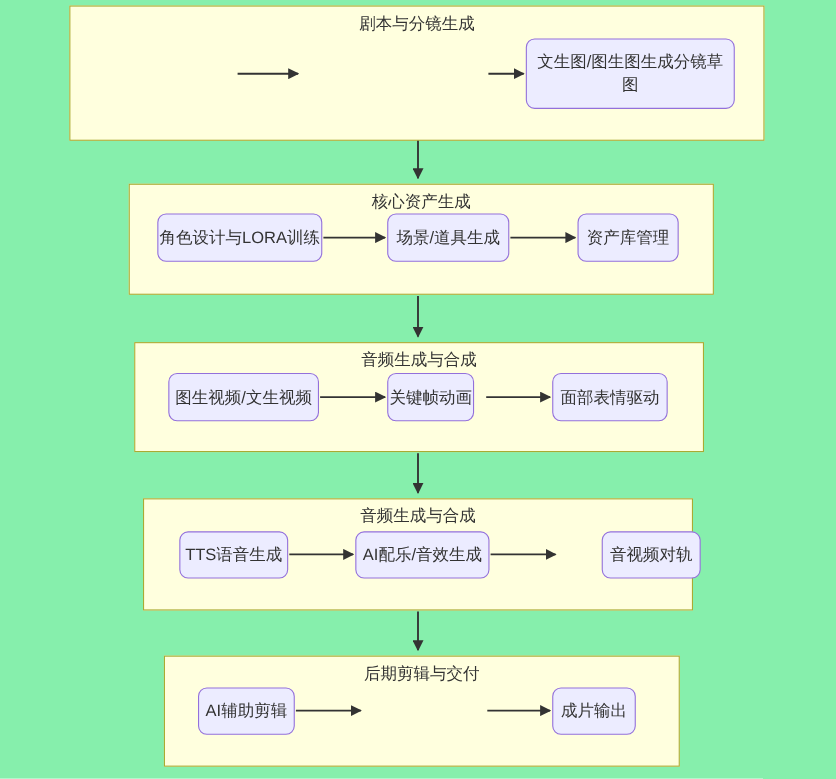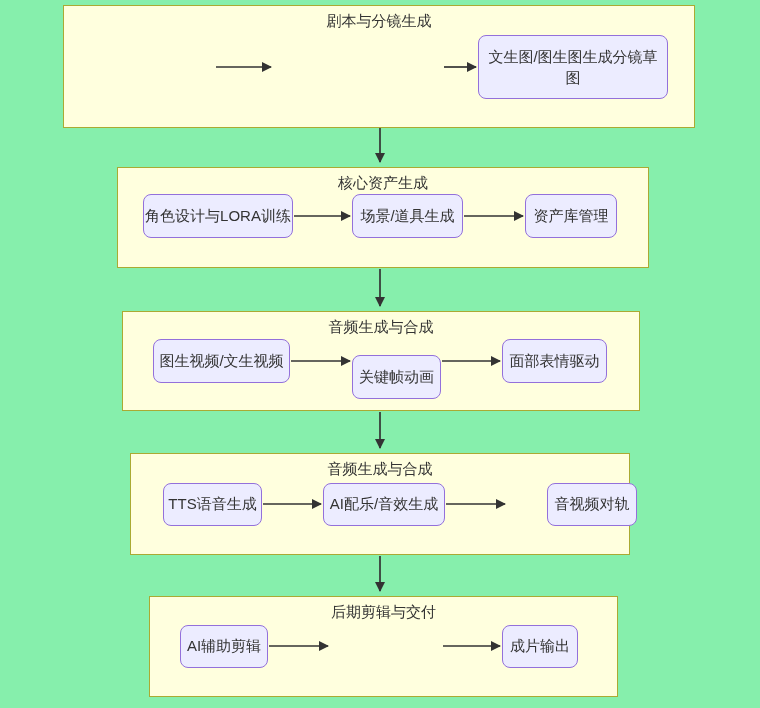--- a/index.html
+++ b/index.html
@@ -116,21 +116,21 @@
     <line x1="380" y1="556" x2="380" y2="591" marker-end="url(#arrowhead)"></line>
   </svg>
 
   <div class="node wrap" style="left:478px; top:35px; width:190px; height:64px;">文生图/图生图生成分镜草图</div>
 
   <div class="node" style="left:143px; top:194px; width:150px; height:44px;">角色设计与LORA训练</div>
   <div class="node" style="left:352px; top:194px; width:111px; height:44px;">场景/道具生成</div>
   <div class="node" style="left:525px; top:194px; width:92px; height:44px;">资产库管理</div>
 
   <div class="node" style="left:153px; top:339px; width:137px; height:44px;">图生视频/文生视频</div>
-  <div class="node" style="left:352px; top:339px; width:89px; height:44px;margin-top:16px;">关键帧动画</div>
+  <div class="node" style="left:352px; top:339px; width:79px; height:44px;">关键帧动画</div>
   <div class="node" style="left:502px; top:339px; width:105px; height:44px;">面部表情驱动</div>
 
   <div class="node" style="left:163px; top:483px; width:99px; height:43px;">TTS语音生成</div>
   <div class="node" style="left:323px; top:483px; width:122px; height:43px;">AI配乐/音效生成</div>
   <div class="node" style="left:507px; top:483px; width:90px; height:43px;margin-left:40px;">音视频对轨</div>
 
   <div class="node" style="left:180px; top:625px; width:88px; height:43px;">AI辅助剪辑</div>
   <div class="node" style="left:502px; top:625px; width:76px; height:43px;">成片输出</div>
 
 </div>

